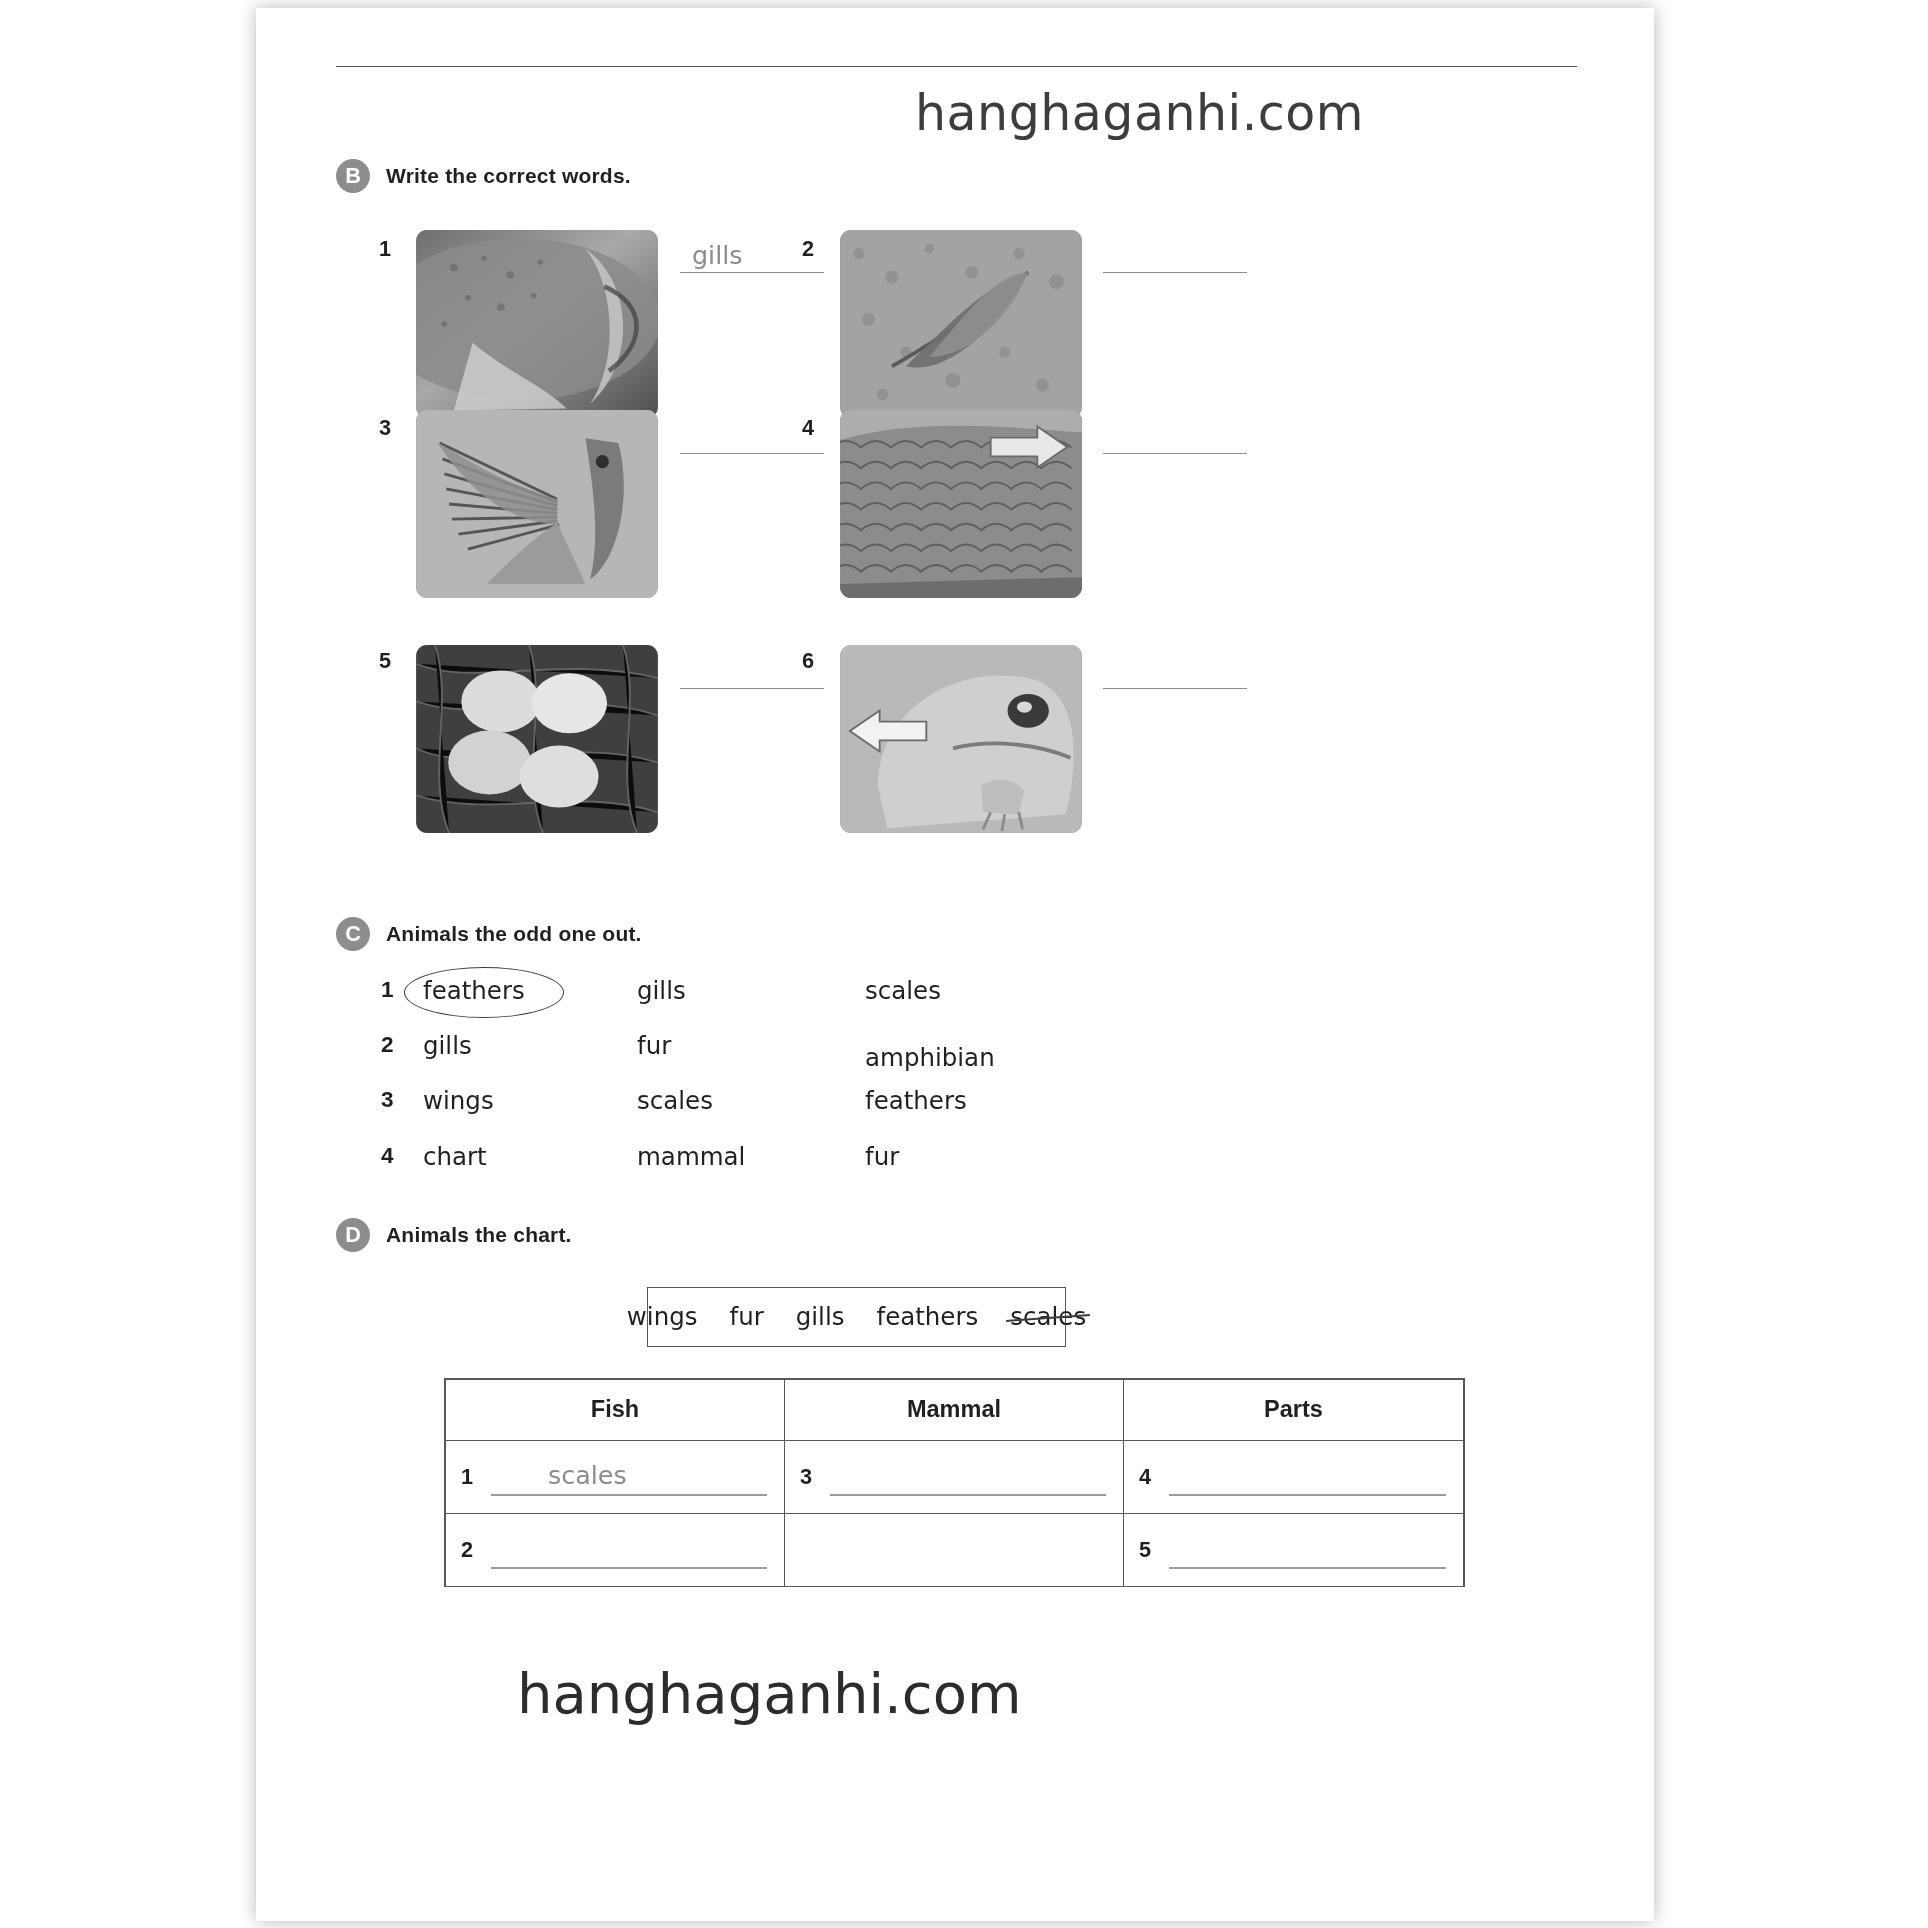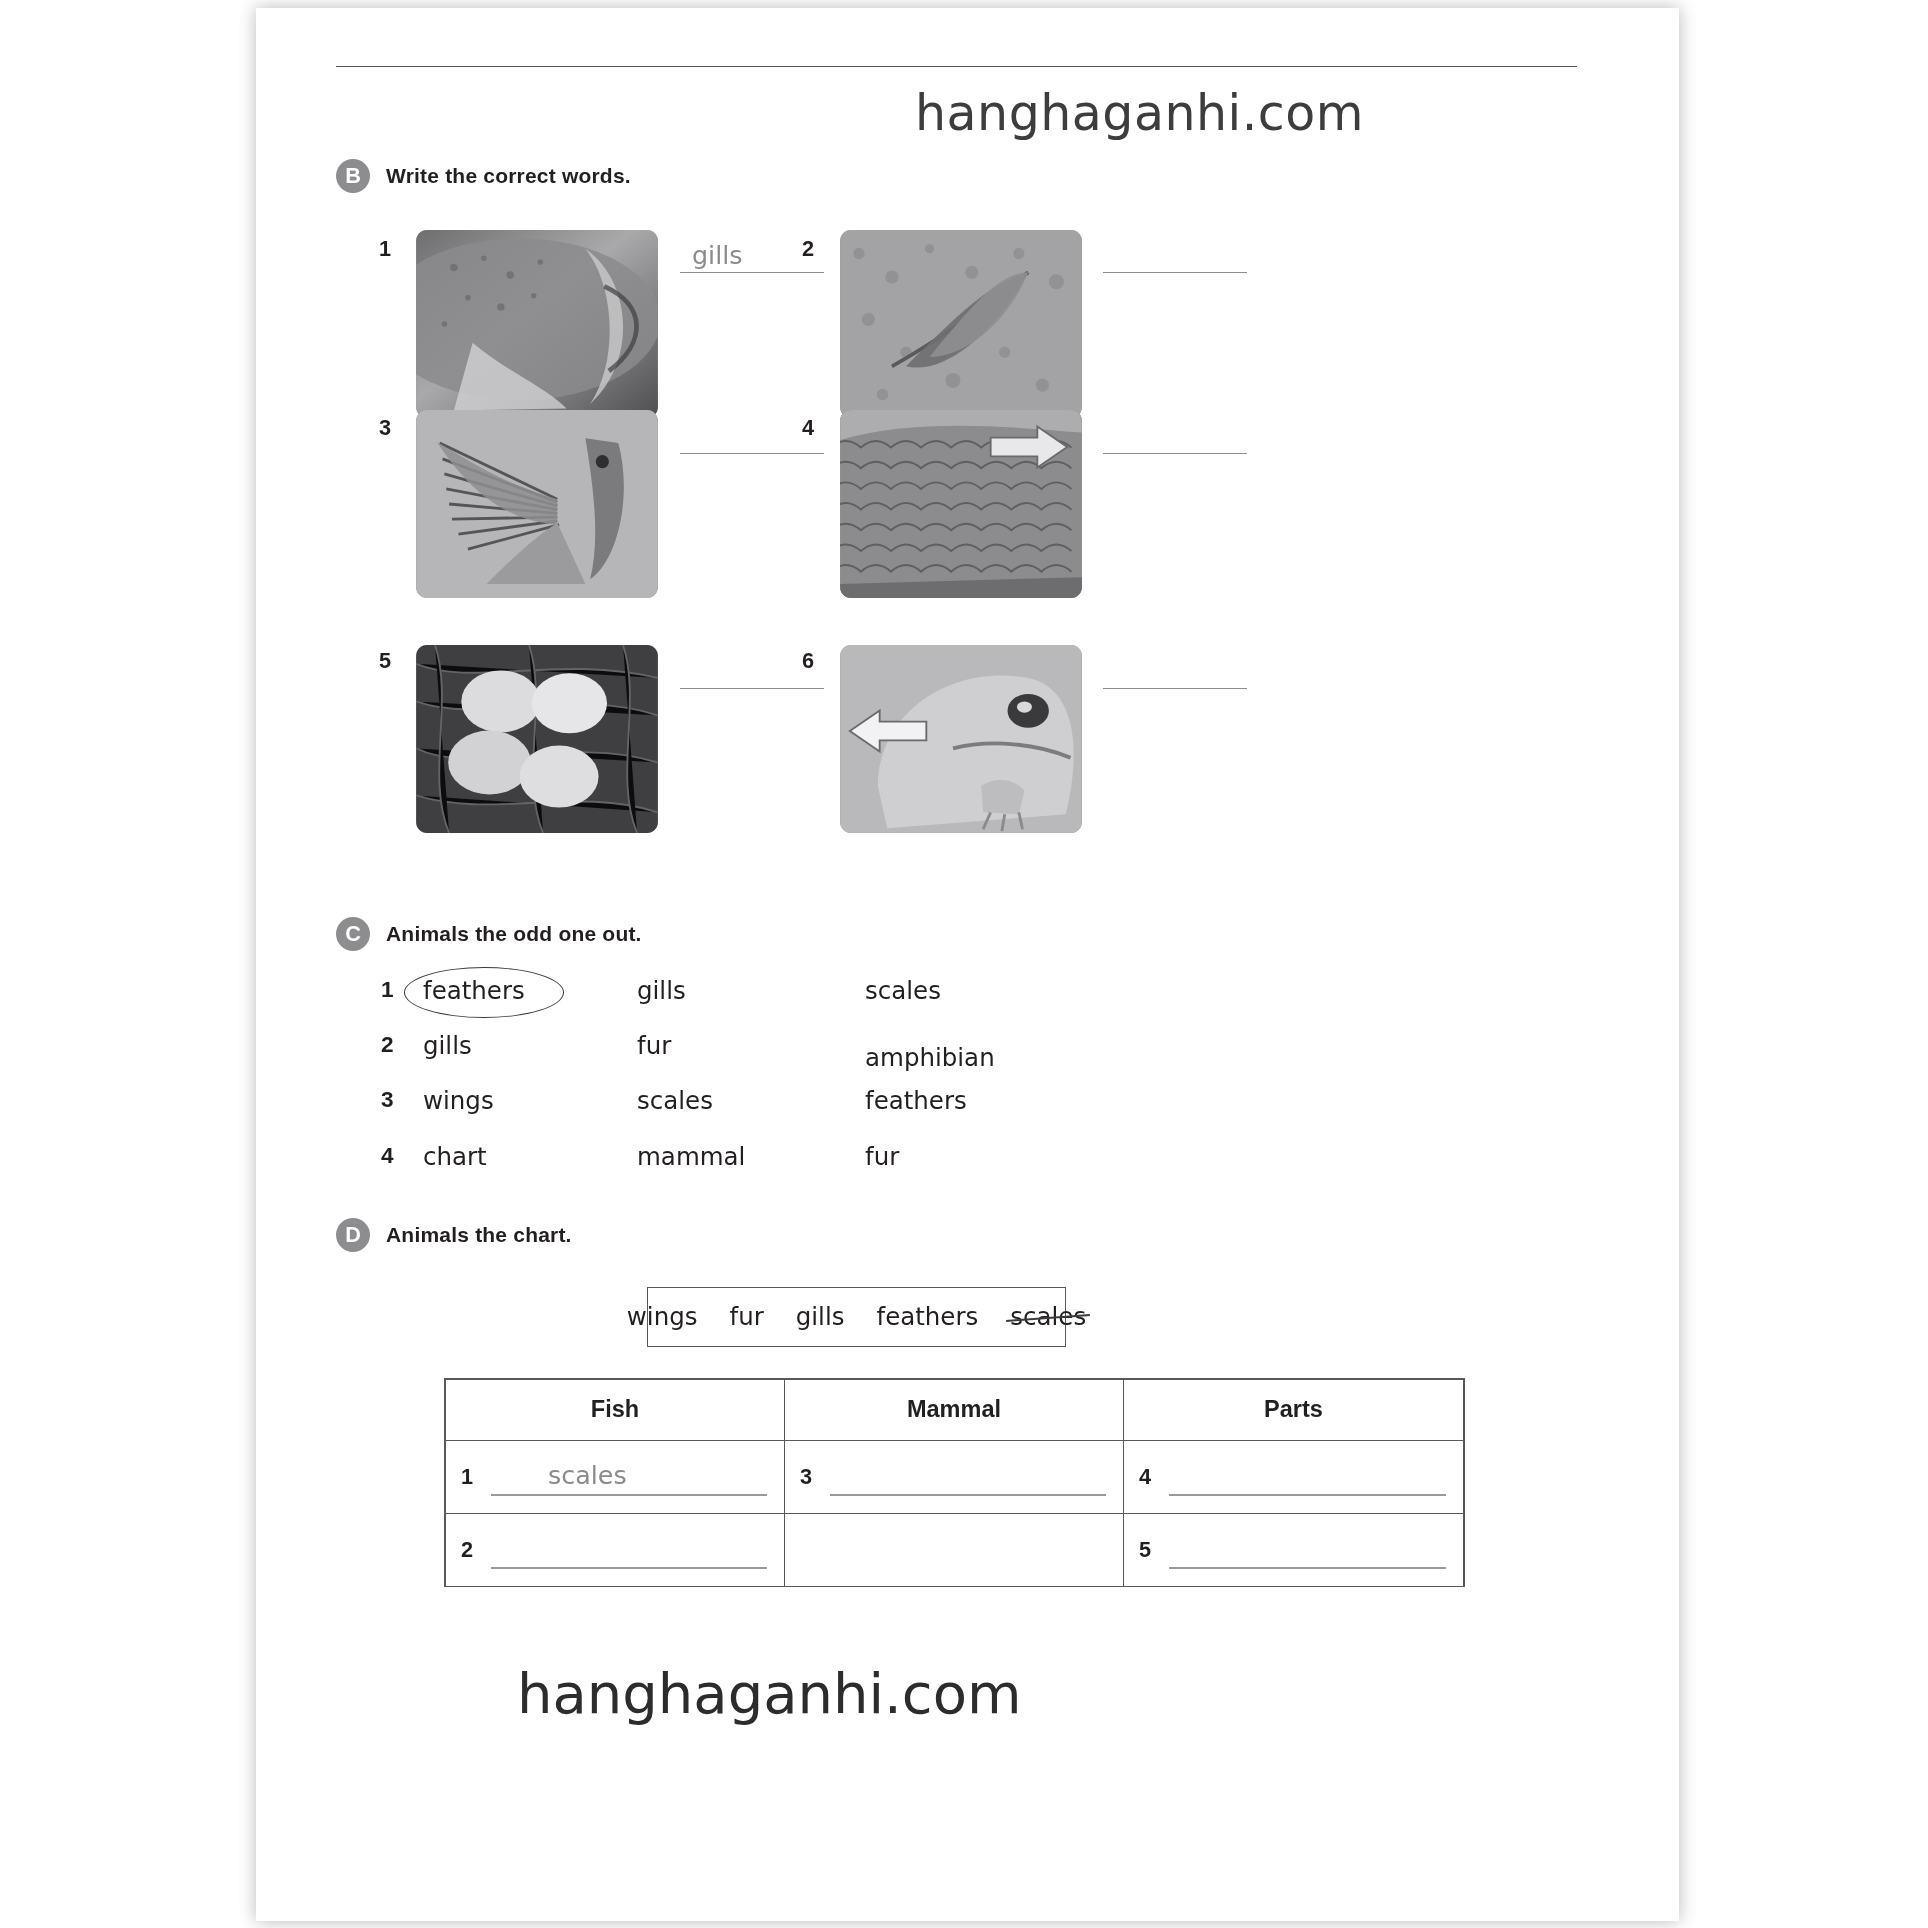--- a/index.html
+++ b/index.html
@@ -18,21 +18,20 @@
     overflow: hidden;
   }
   .sheet {
     position: absolute;
     left: 256px;
     top: 7.5px;
     width: 1398px;
     height: 1913px;
     background: #0f172a;
     box-shadow: 0 0 17px rgba(0,0,0,0.28);
-    padding-left: 25px;
   }
   .sheet-inner {
     position: absolute;
     left: 0; top: 0; right: 0; bottom: 0;
     background: #fff;
   }
   
   .top-rule {
     position: absolute;
     left: 80px;

